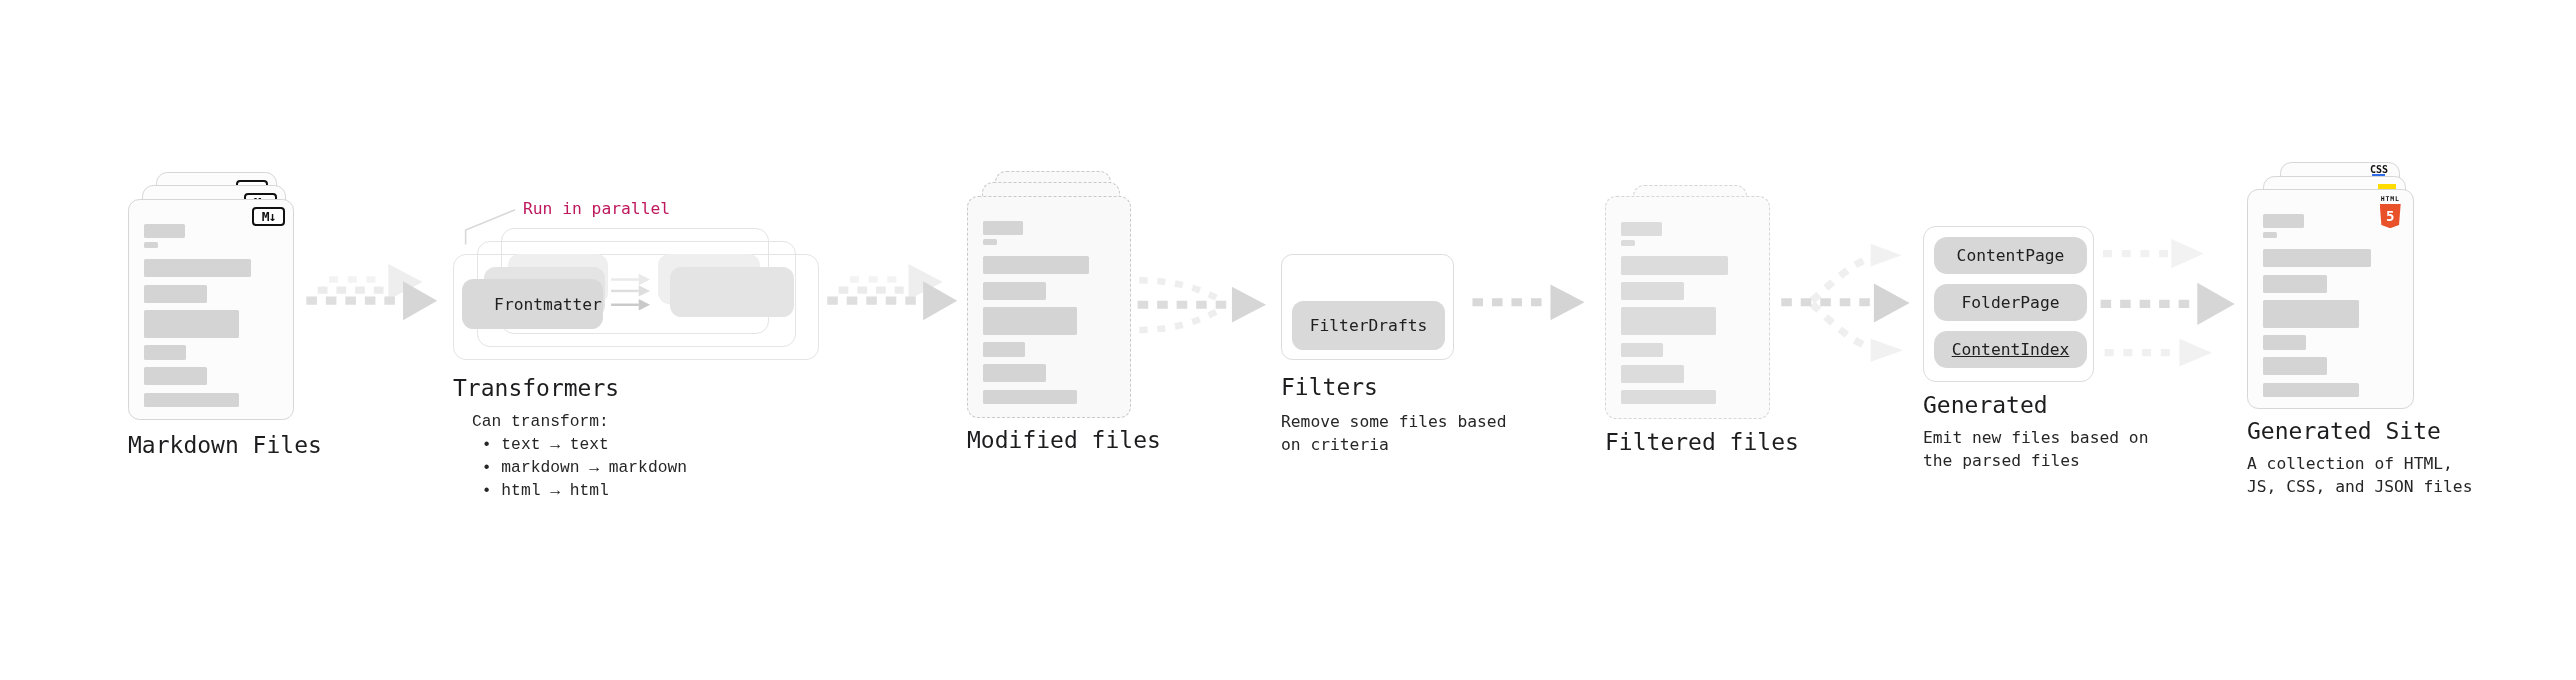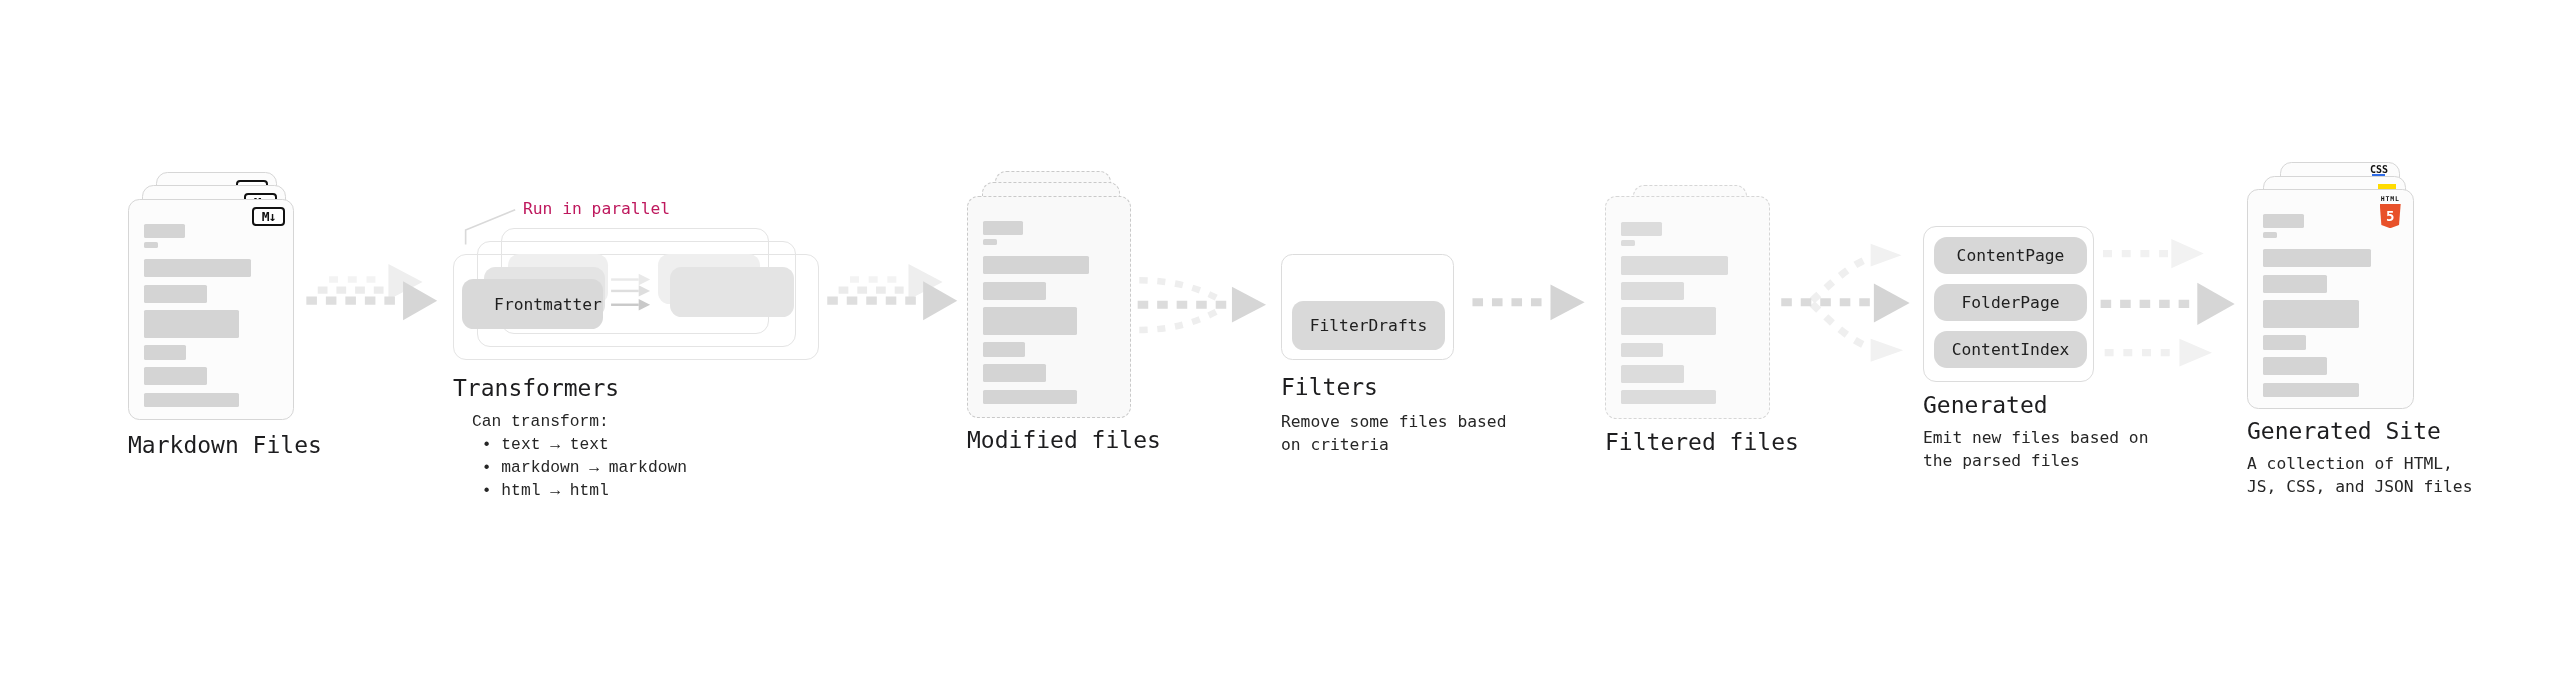--- a/index.html
+++ b/index.html
@@ -210,21 +210,21 @@
           <div class="b b7"></div>
           <div class="b b8"></div>
       </div>
     </div>
   </div>
   <div class="stage-title" style="left:1605px;top:429px;">Filtered files</div>
 
   <div class="frame filled" style="left:1923px;top:226px;width:171px;height:156px;"></div>
   <div class="gbox ebox" style="left:1934px;top:237px;width:153px;height:37px;">ContentPage</div>
   <div class="gbox ebox" style="left:1934px;top:284px;width:153px;height:37px;">FolderPage</div>
-  <div class="gbox ebox" style="left:1934px;top:331px;width:153px;height:37px;">ContentIndex</div>
+  <div class="gbox ebox" style="left:1934px;top:331px;width:153px;height:37px;text-decoration:underline;">ContentIndex</div>
   <div class="stage-title" style="left:1923px;top:392px;">Generated</div>
   <div class="desc" style="left:1923px;top:426px;">
     <div>Emit new files based on</div>
     <div>the parsed files</div>
   </div>
 
   <div class="stack" style="left:2247px;top:162px;width:195px;height:252px;">
     <div class="card solid" style="left:32.5px;top:0;width:120px;height:203px;">
       <div class="cssbadge">
         <div class="word">CSS</div>

